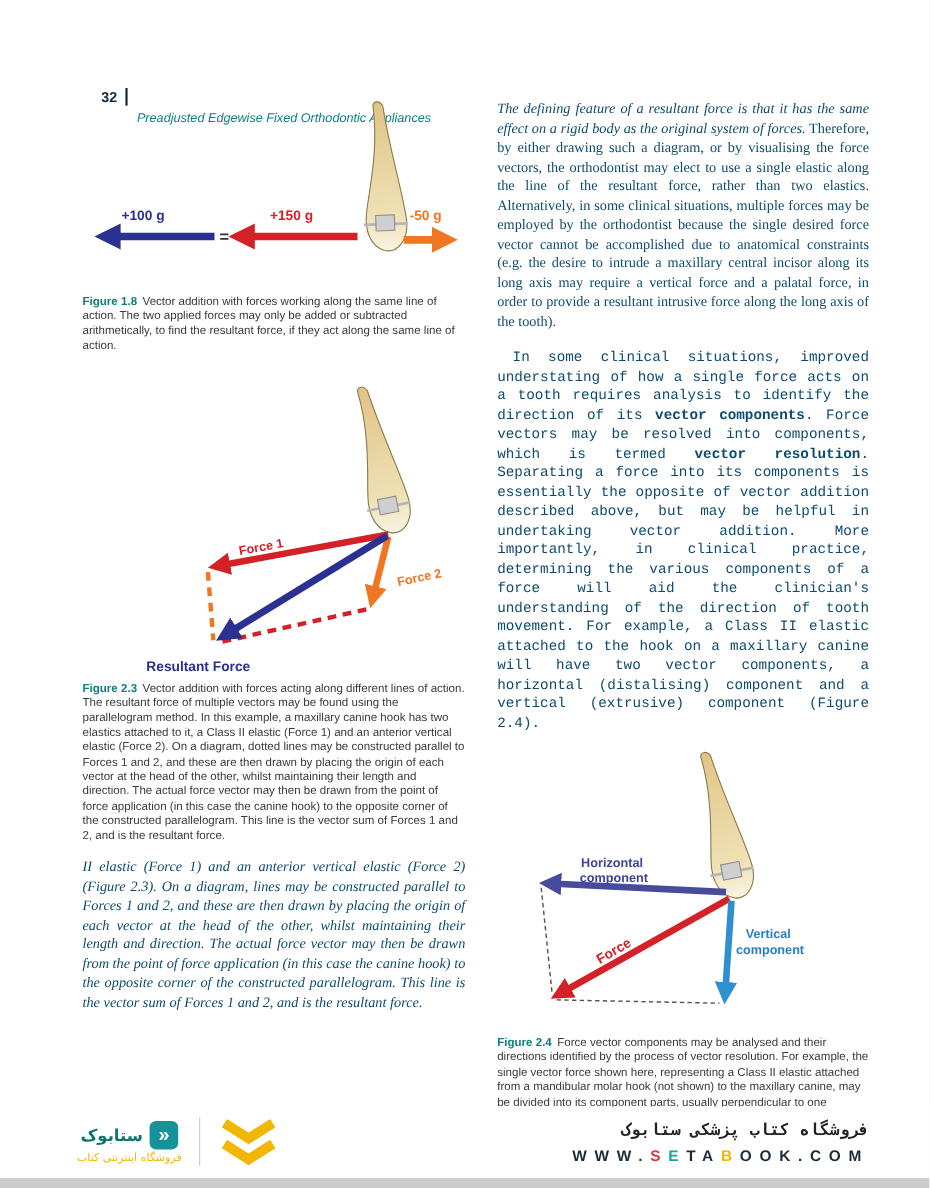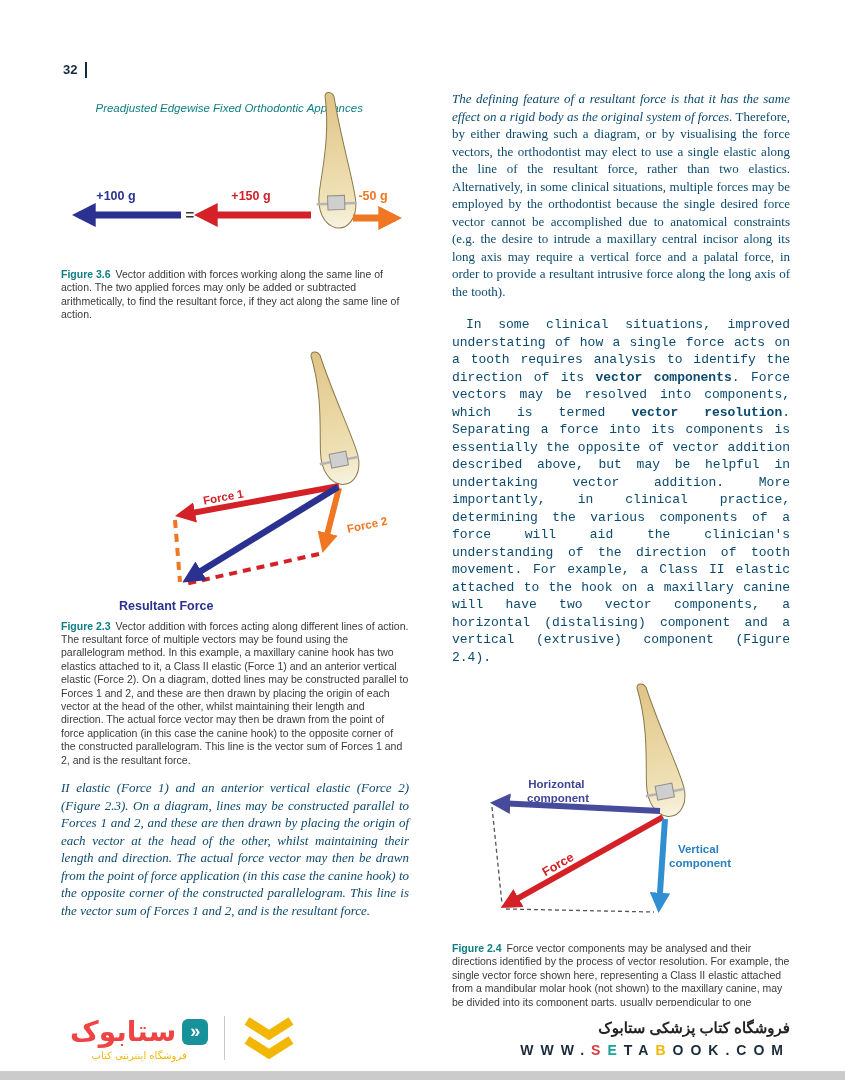--- a/index.html
+++ b/index.html
@@ -2,26 +2,26 @@
 <html><head>
 <meta charset="utf-8">
 <style>
   * { margin:0; padding:0; box-sizing:border-box; }
   body { background:#e9e9e9; font-family:"Liberation Serif", serif; }
   .page {
     position:relative; width:845px; height:1080px; margin:0 auto;
     background:#ffffff; overflow:hidden;
   }
   
-  .hdr { position:absolute; left:63px; top:62px; display:flex; }
+  .hdr { position:absolute; left:92px; top:62px; display:flex; align-items:center; }
   .hdr .num { font-family:"Liberation Sans", sans-serif; font-weight:bold; font-size:13px; color:#13293d; padding-right:8px; }
   .hdr .bar { width:2px; height:16px; background:#13293d; margin-right:8px; }
   .hdr .title { font-family:"Liberation Sans", sans-serif; font-style:italic; font-size:11.5px; color:#0d7e82;margin-top:40px; }
 
-  .col-left  { position:absolute; left:61px;  top:90px; width:348px; }
+  .col-left  { position:absolute; left:75px;  top:90px; width:348px; }
   .col-right { position:absolute; left:452px; top:90px; width:338px; }
 
   .body-text { font-size:13px; line-height:17.5px; color:#0c4a6e; text-align:justify; }
   .body-text .ital { font-style:italic; }
   .body-text .bold { font-weight:bold; }
   .indent { text-indent:14px; }
 
   .caption { font-family:"Liberation Sans", sans-serif; font-size:10.5px; line-height:13.4px; color:#3a3a3a; text-align:left; }
   .caption .cap-label { color:#0d7e82; font-weight:bold; margin-right:5px; }
 
@@ -32,25 +32,25 @@
   
   .footer { position:absolute; left:0; right:0; bottom:10px; height:64px;
             display:flex; align-items:center; justify-content:space-between;
             padding:0 55px 0 70px; background:#fff; }
   .f-left { display:flex; align-items:center; gap:16px; }
   .logo-block { display:flex; flex-direction:column; align-items:center; gap:2px; }
   .logo-row { display:flex; align-items:center; gap:6px; direction:rtl; }
   .logo-mark { width:26px; height:26px; background:#17929b; color:#fff; border-radius:6px;
                display:flex; align-items:center; justify-content:center;
                font-family:"Liberation Sans", sans-serif; font-size:18px; font-weight:bold; }
-  .logo-title { font-family:"DejaVu Sans", sans-serif; font-size:28px; font-weight:bold; color:#ef4444; }
+  .logo-title { font-family:"DejaVu Sans", sans-serif; font-size:15px; font-weight:bold; color:#0f766e; }
   .logo-sub { font-family:"DejaVu Sans", sans-serif; font-size:10px; color:#f2b705;text-align:right; }
   .f-div { width:1px; height:44px; background:#c8c8c8; }
   .f-right { display:flex; flex-direction:column; align-items:flex-end; gap:5px; }
-  .store-title { font-family:Liberation Sans, sans-serif; font-size:15px; font-weight:bold; color:#222; direction:rtl; }
+  .store-title { font-family:Liberation Mono, monospace; font-size:15px; font-weight:bold; color:#222; direction:rtl; }
   .footer-url { font-family:"Liberation Sans", sans-serif; font-size:14px; font-weight:bold; letter-spacing:7px; color:#1c2b39; }
   .bottom-strip { position:absolute; left:0; right:0; bottom:0; height:9px; background:#cbcbcb; }
 
   .sp-after-22 { margin-top:10px; }
   .sp-after-c22 { margin-top:26px; }
   .sp-after-23 { }
   .sp-after-c23 { margin-top:10px;font-style:italic; }
   .sp-p2 { margin-top:16px;font-family:Liberation Mono, monospace; }
   .sp-fig24 { margin-top:14px; }
   .sp-c24 { margin-top:10px; }
@@ -93,21 +93,21 @@
       <line x1="120" y1="125" x2="18" y2="125" stroke="#2b3191" stroke-width="7" marker-end="url(#ah-navy22)"></line>
       <text x="55" y="110" text-anchor="middle" font-size="12.5" font-weight="bold" fill="#2b3191">+100 g</text>
       <text x="129" y="130" text-anchor="middle" font-size="15" font-weight="bold" fill="#333">=</text>
       <line x1="250" y1="125" x2="140" y2="125" stroke="#d42127" stroke-width="7" marker-end="url(#ah-red22)"></line>
       <text x="190" y="110" text-anchor="middle" font-size="12.5" font-weight="bold" fill="#d42127">+150 g</text>
       <line x1="292" y1="128" x2="334" y2="128" stroke="#ef7622" stroke-width="7" marker-end="url(#ah-org22)"></line>
       <text x="312" y="110" text-anchor="middle" font-size="12.5" font-weight="bold" fill="#ef7622">-50 g</text>
     </svg>
 
     <p class="caption sp-after-22">
-      <span class="cap-label">Figure 3.6</span><span>Vector addition with forces working along the same line of action. The two applied forces may only be added or subtracted arithmetically, to find the resultant force, if they act along the same line of action.</span>
+      <span class="cap-label">Figure 1.8</span><span>Vector addition with forces working along the same line of action. The two applied forces may only be added or subtracted arithmetically, to find the resultant force, if they act along the same line of action.</span>
     </p>
 
     <svg class="figbox sp-after-c22" width="348" height="272" viewBox="0 0 348 272">
       <defs>
         <linearGradient id="tg23" x1="0" y1="0" x2="0" y2="1">
           <stop offset="0" stop-color="#e0c487"></stop>
             <stop offset="0.75" stop-color="#efe0b4"></stop>
             <stop offset="1" stop-color="#f8f3e2"></stop>
         </linearGradient>
         <marker id="ah-navy23" viewBox="0 0 10 10" refX="7" refY="5" markerWidth="3.4" markerHeight="3.4" orient="auto-start-reverse" markerUnits="strokeWidth">

